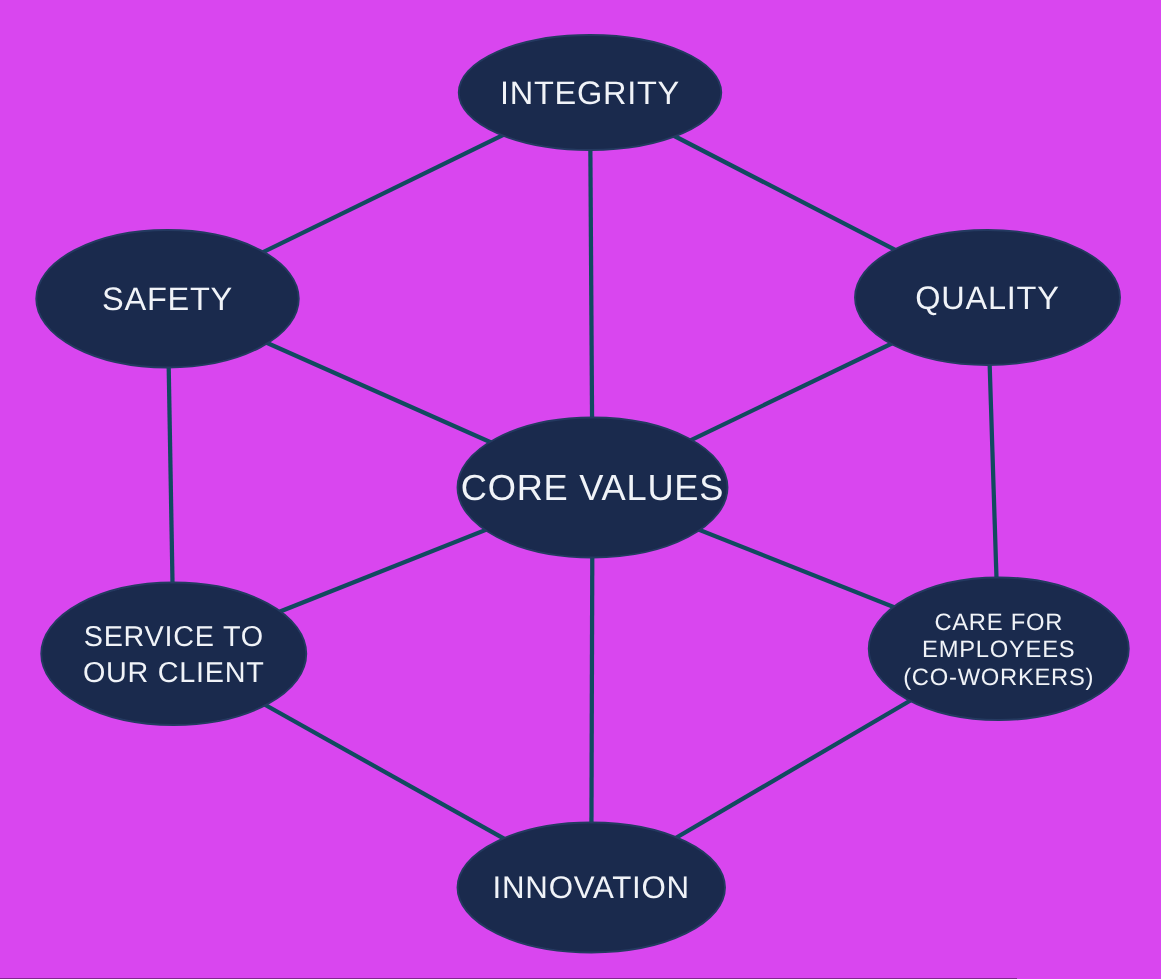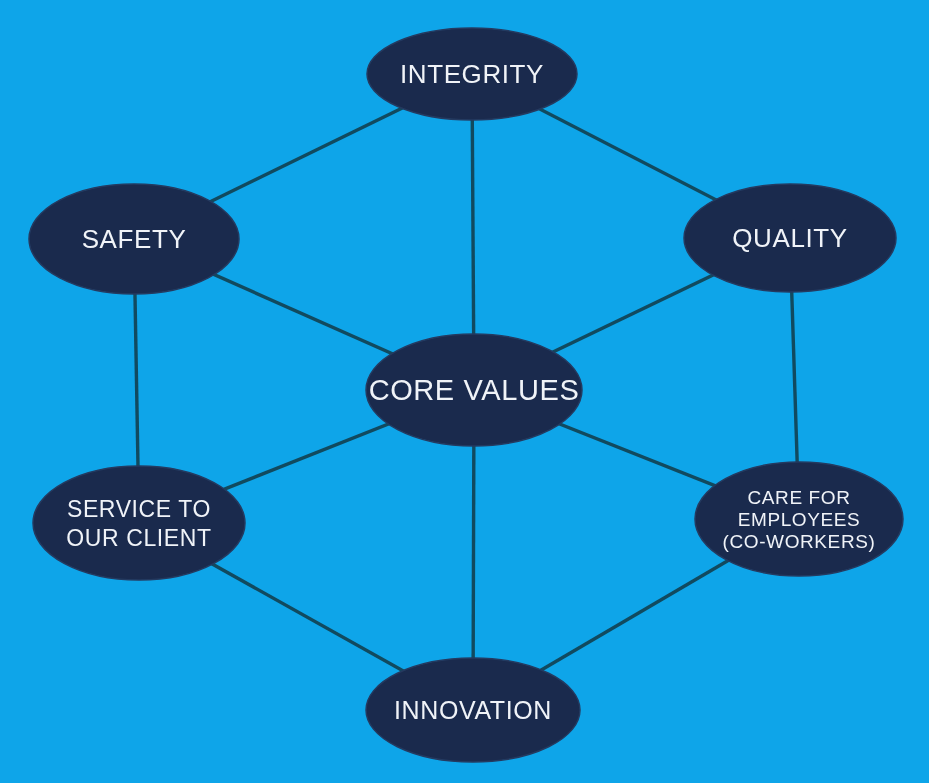--- a/index.html
+++ b/index.html
@@ -8,21 +8,21 @@
     width: 929px;
     height: 783px;
     overflow: hidden;
     background: #000000;
     font-family: "Liberation Sans", sans-serif;
   }
   .stage {
     position: relative;
     width: 929px;
     height: 783px;
-    background: #0ea5e9;
+    background: #d946ef;
   }
   .stage svg {
     display: block;
     width: 929px;
     height: 783px;
   }
   .node-ellipse {
     stroke-width: 1.5;
   }
   .node-label {

